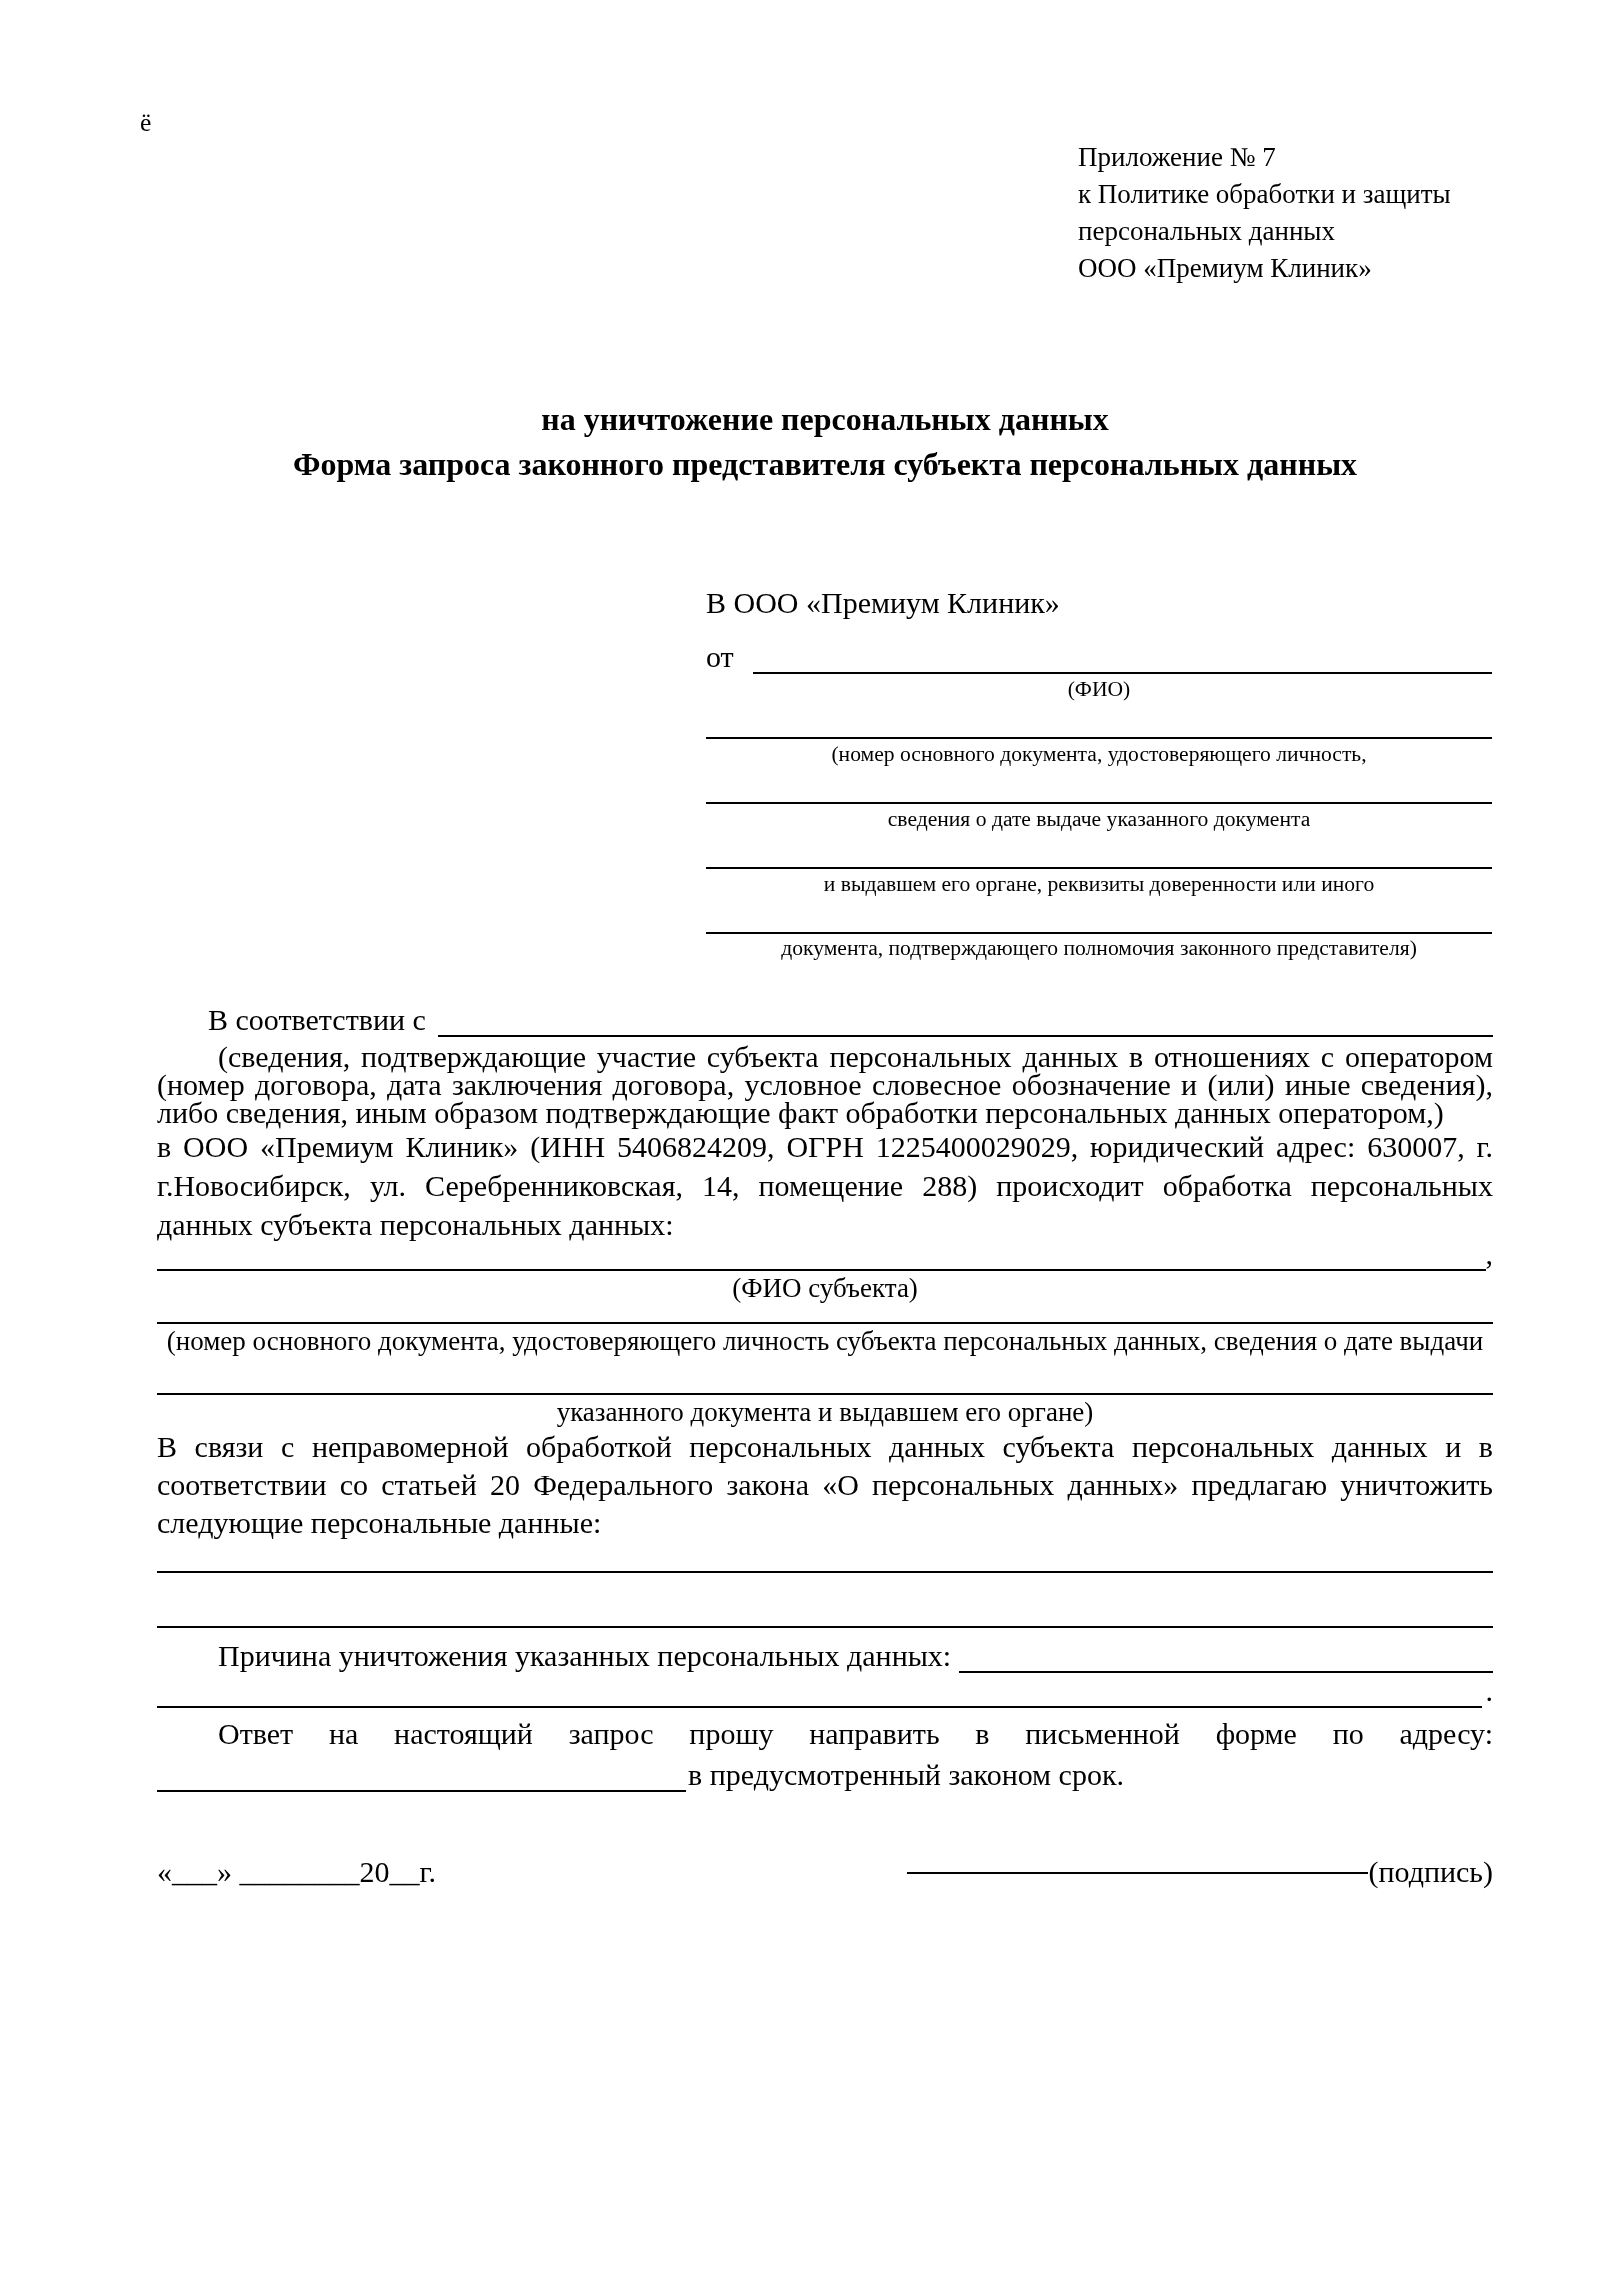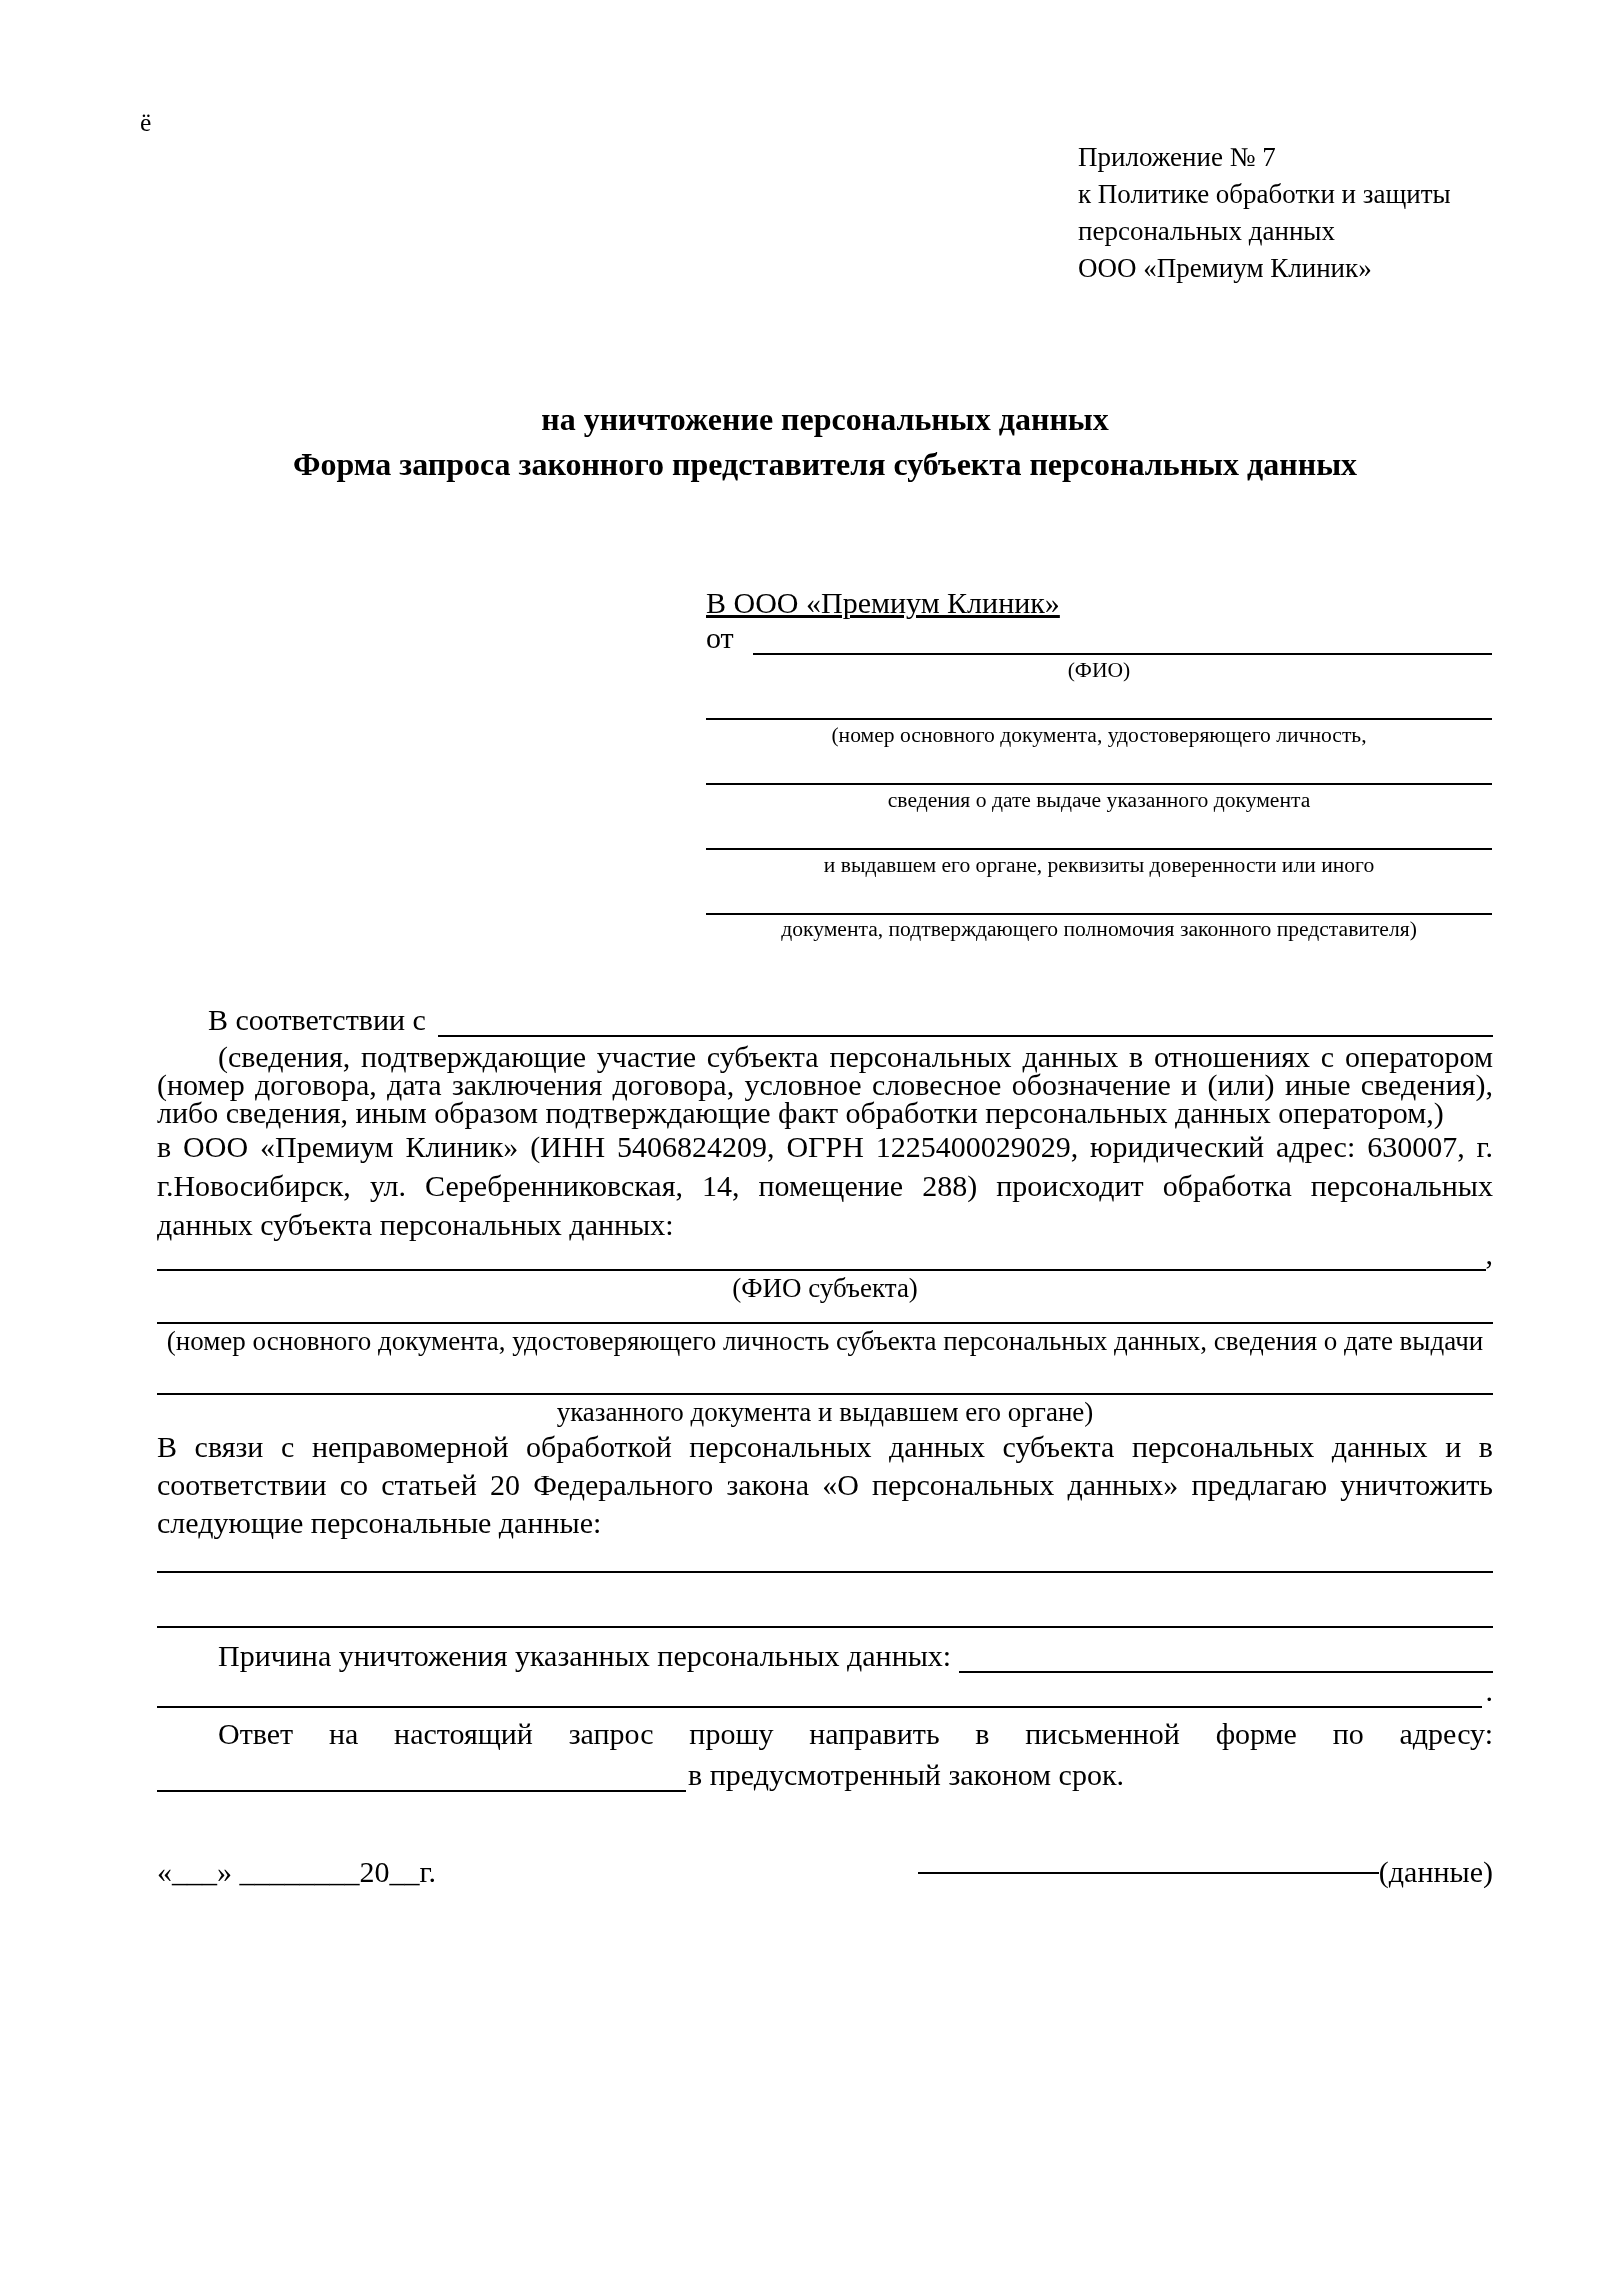--- a/index.html
+++ b/index.html
@@ -15,21 +15,21 @@
   .stray { position: absolute; left: 140px; top: 108px; font-size: 25.5px; }
 
   .appendix { position: absolute; left: 1078px; top: 139px; font-size: 27px; line-height: 37px; }
 
   .title {
     position: absolute; left: 157px; top: 397px; width: 1336px;
     text-align: center; font-weight: bold; font-size: 32px; line-height: 45px;
   }
 
   .addressee { position: absolute; left: 706px; top: 586px; width: 786px; font-size: 30px; }
-  .addr-to { margin-bottom: 1px; text-decoration: underline; }
+  .addr-to { margin-bottom: 20px; }
   .from-row { display: flex; align-items: flex-end; }
   .from-label { margin-right: 19px; }
   .fill { flex: 1 1 auto; border-bottom: 2.9px solid #000; min-height: 1px; }
   .addr-caption { font-size: 21.6px; text-align: center; margin-top: 2.9px; }
   .addr-line { border-bottom: 2.9px solid #000; height: 35px; }
 
   .main { position: absolute; left: 157px; top: 998px; width: 1336px; font-size: 30px; }
   .accordance-row { display: flex; align-items: flex-end; padding-left: 51px; height: 39px; }
   .accordance-row .label { margin-right: 11.8px; white-space: nowrap; margin-top: 20px; }
   .note {
@@ -134,17 +134,17 @@
       <span class="resp-fill fill"></span>
       <span class="suffix">в предусмотренный законом срок.</span>
     </div>
 
   </div>
 
   <div class="footer">
     <span>«___» ________20__г.</span>
     <span class="spacer"></span>
     <span class="sig-fill"></span>
-    <span>(данные)</span>
+    <span>(подпись)</span>
   </div>
 
 </div>
 
 
 </body></html>

